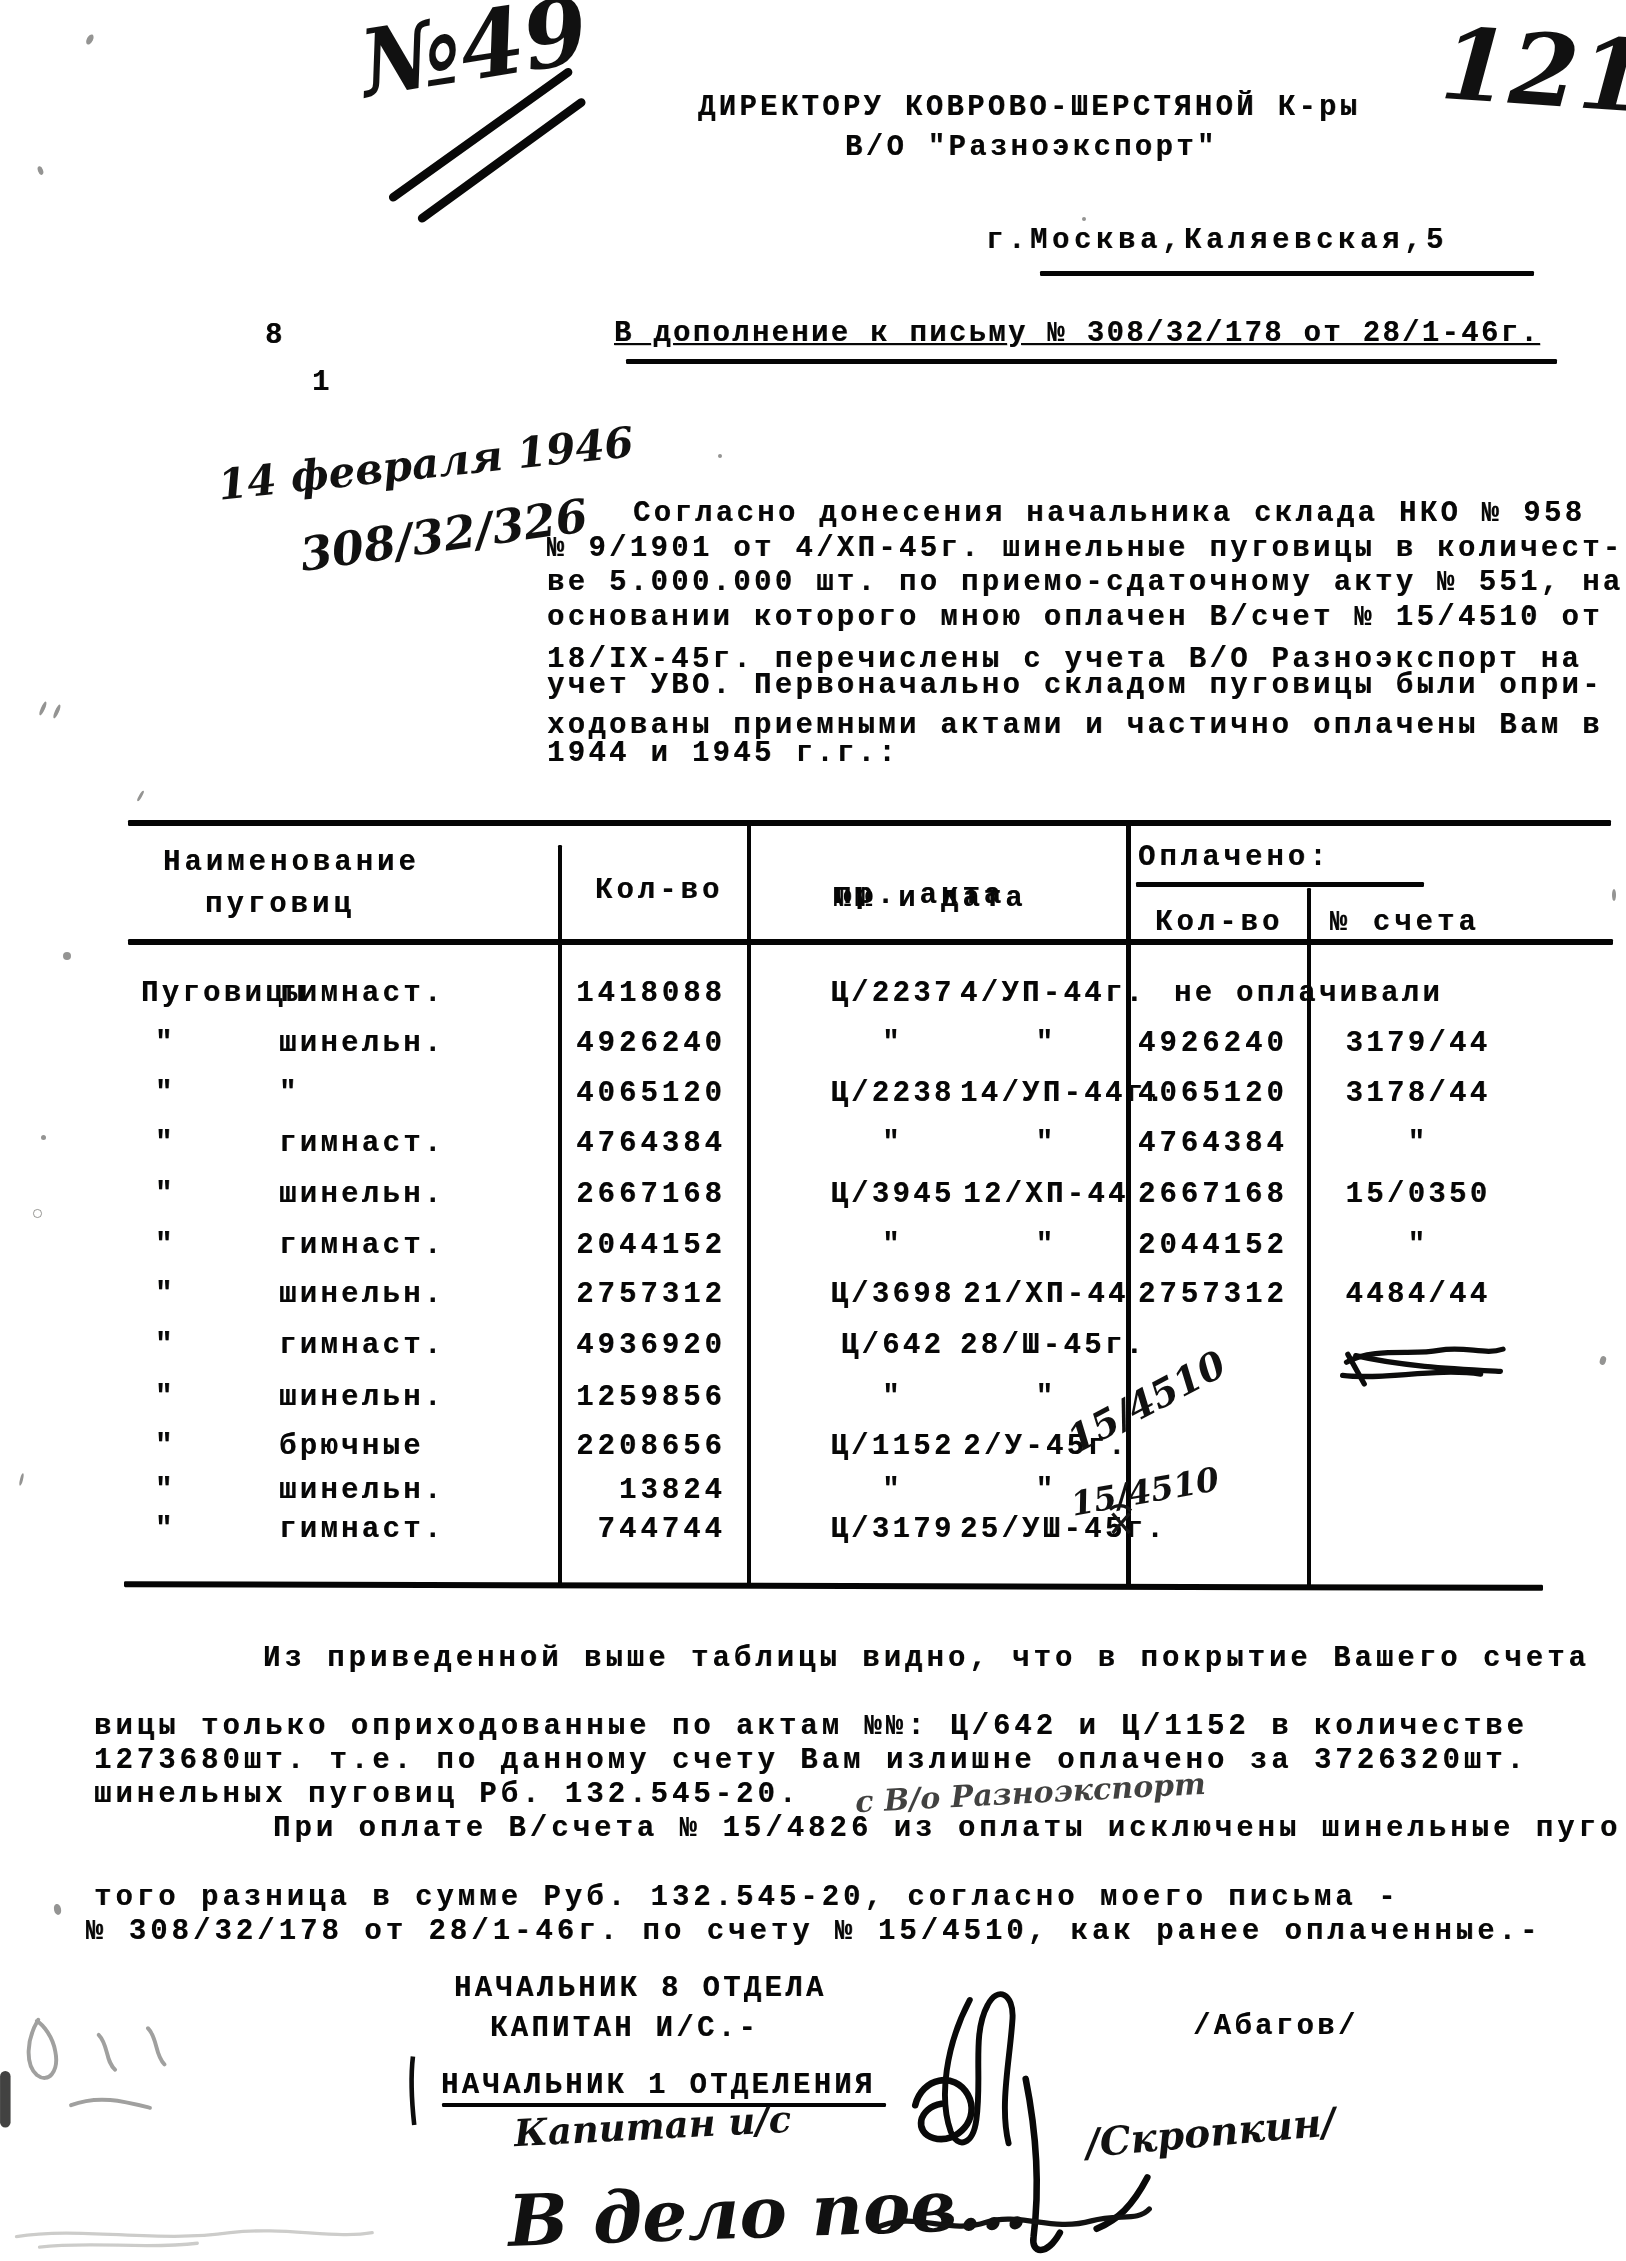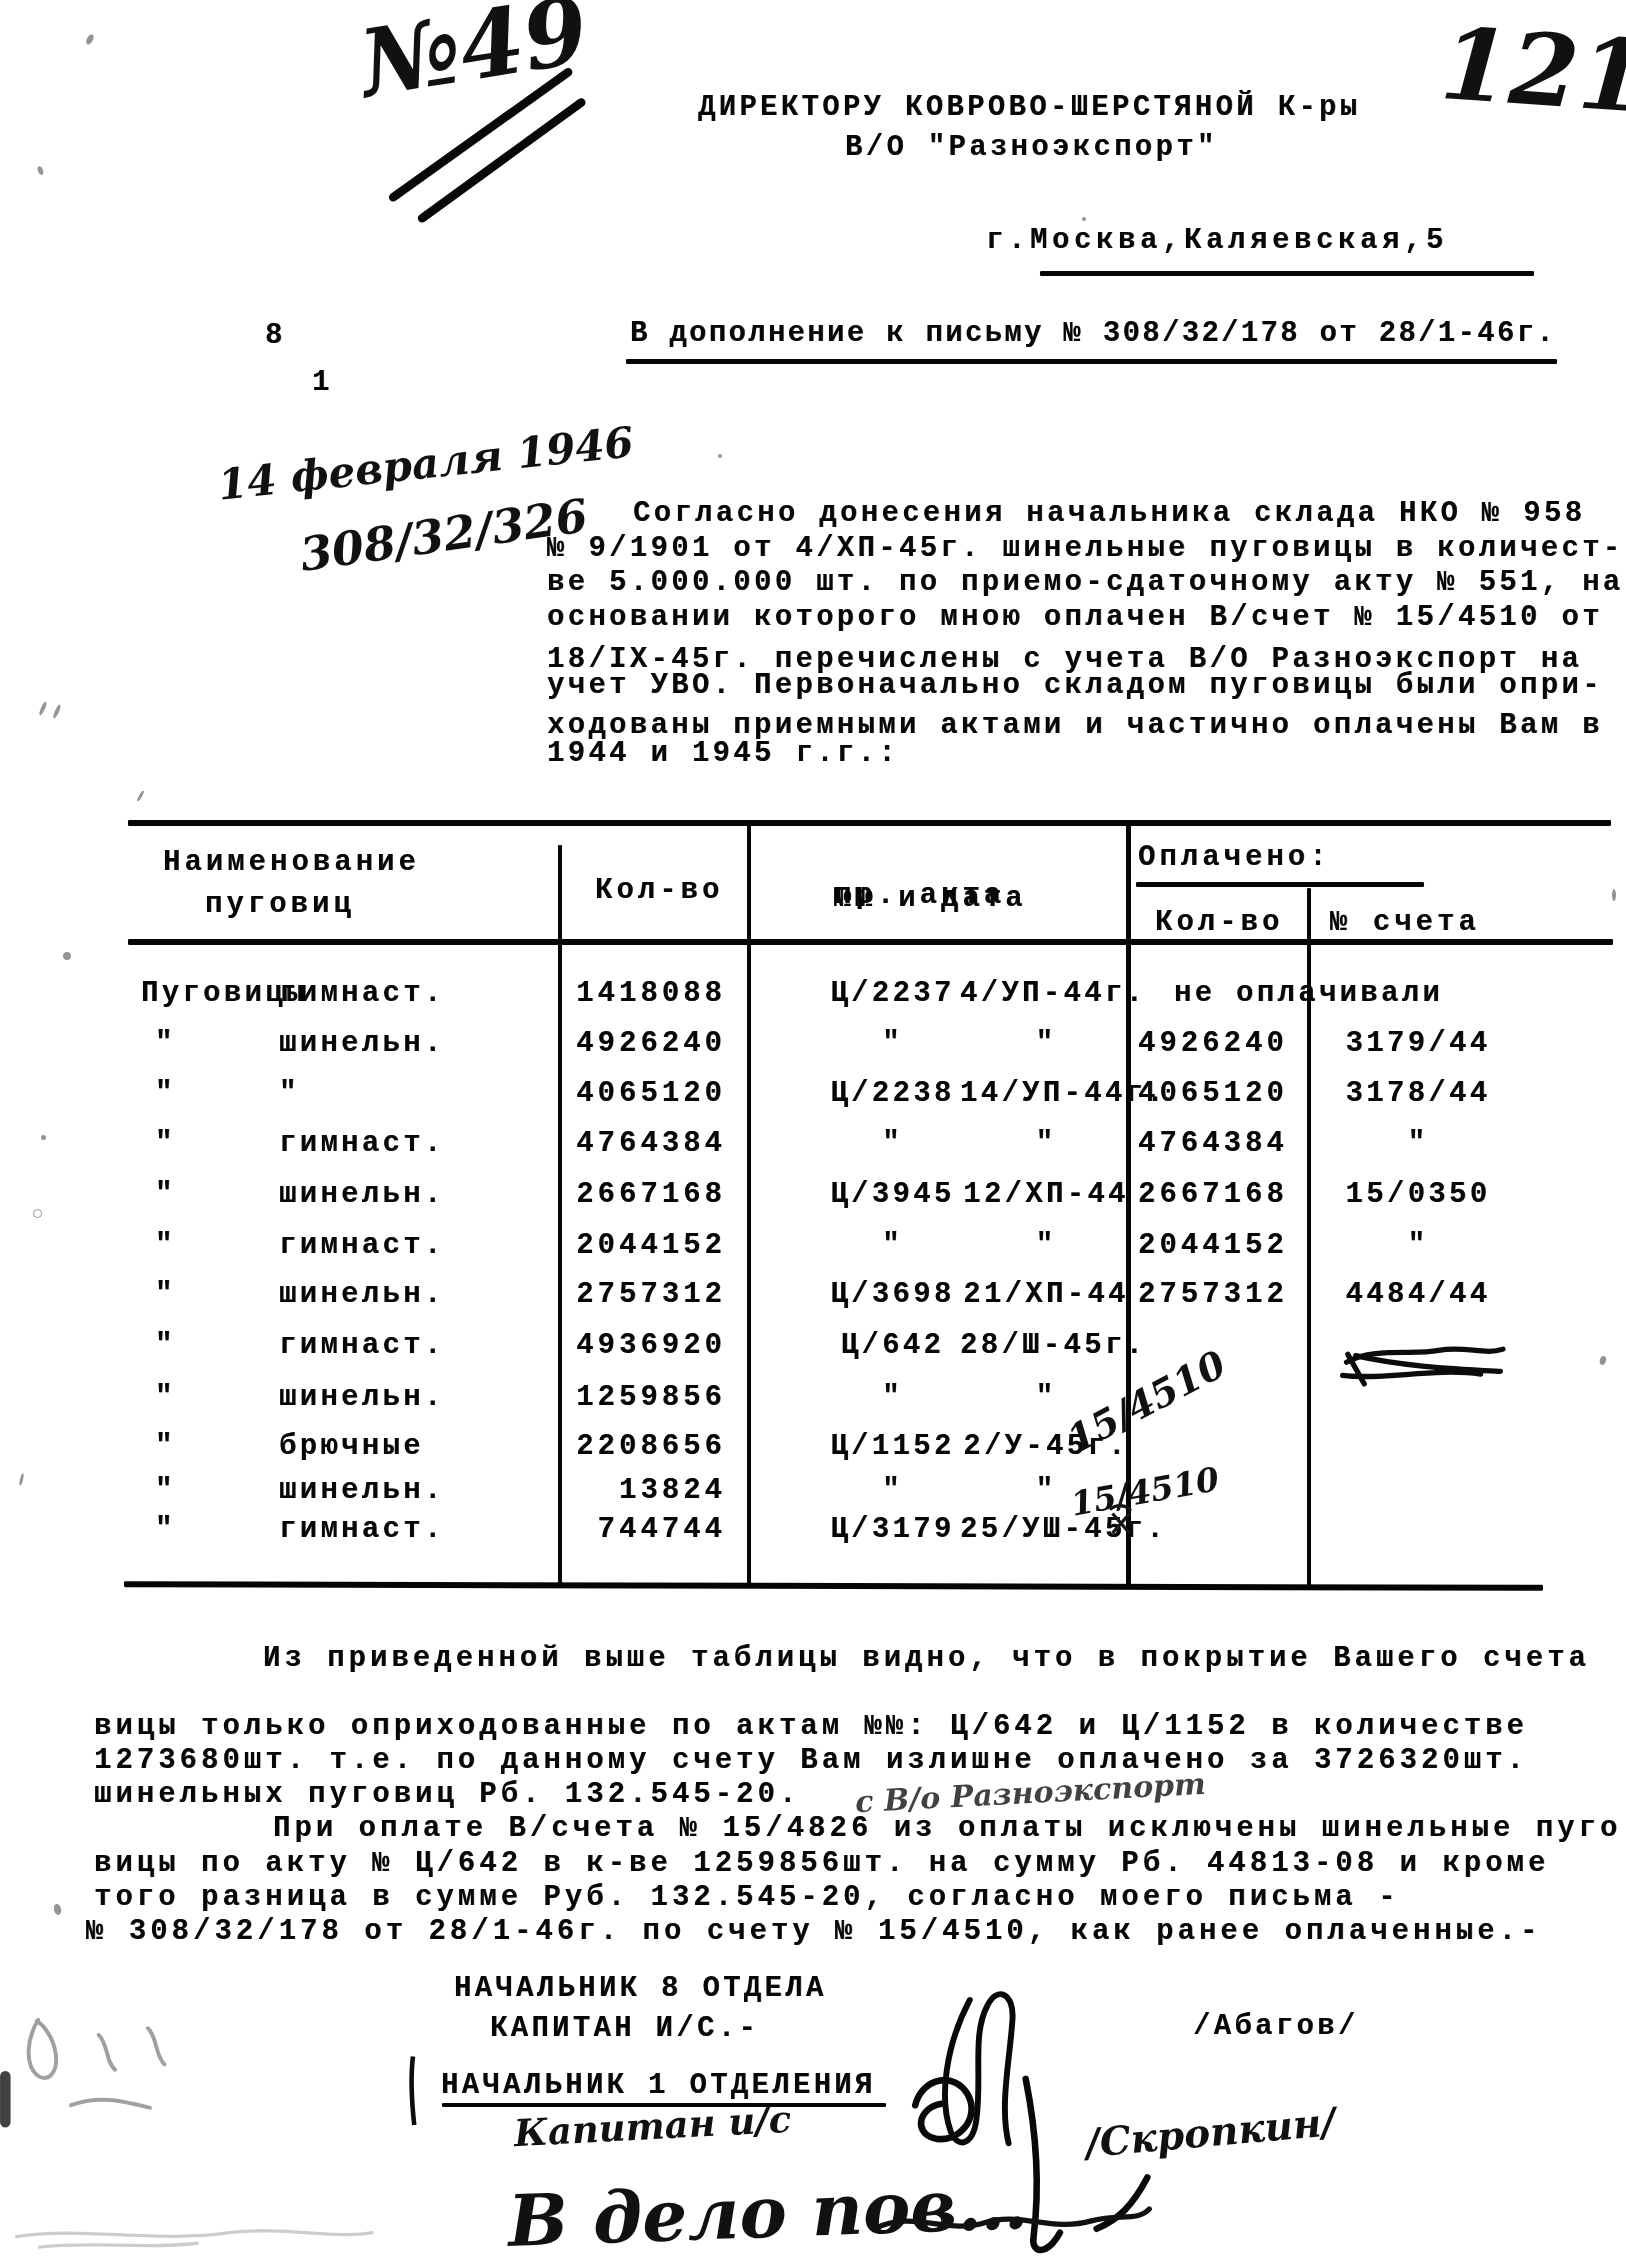--- a/index.html
+++ b/index.html
@@ -35,21 +35,21 @@
   <div class="t" style="left:265px;top:320px;">8</div>
   <div class="t" style="left:312px;top:367px;">1</div>
 
   <div class="hw" style="left:217px;top:439px;font-size:42px;transform:rotate(-6deg);">14 февраля 1946</div>
   <div class="hw" style="left:299px;top:508px;font-size:46px;transform:rotate(-8deg);">308/32/326</div>
 
   <div class="t" style="left:698px;top:92px;">ДИРЕКТОРУ КОВРОВО-ШЕРСТЯНОЙ К-ры</div>
   <div class="t" style="left:845px;top:132px;">В/О "Разноэкспорт"</div>
   <div class="t ls7" style="left:986px;top:225px;">г.Москва,Каляевская,5</div>
   <div class="rule" style="left:1040px;top:271px;width:494px;height:5.3px;"></div>
-  <div class="t ls3" style="left:630px;top:318px;">В дополнение к письму № 308/32/178 от 28/1-46г.</div>
+  <div class="t ls3" style="left:614px;top:318px;text-decoration:underline;">В дополнение к письму № 308/32/178 от 28/1-46г.</div>
   <div class="rule" style="left:626px;top:359px;width:931px;height:5.3px;"></div>
 
   <div class="t" style="left:633px;top:498px;">Согласно донесения начальника склада НКО № 958</div>
   <div class="t" style="left:547px;top:533px;">№ 9/1901 от 4/ХП-45г. шинельные пуговицы в количест-</div>
   <div class="t" style="left:547px;top:567px;">ве 5.000.000 шт. по приемо-сдаточному акту № 551, на</div>
   <div class="t" style="left:547px;top:602px;">основании которого мною оплачен В/счет № 15/4510 от</div>
   <div class="t" style="left:547px;top:644px;">18/IХ-45г. перечислены с учета В/О Разноэкспорт на</div>
   <div class="t" style="left:547px;top:670px;">учет УВО. Первоначально складом пуговицы были опри-</div>
   <div class="t" style="left:547px;top:704px;margin-top:6px;">ходованы приемными актами и частично оплачены Вам в</div>
   <div class="t" style="left:547px;top:738px;">1944 и 1945 г.г.:</div>
@@ -173,21 +173,20 @@
   <div class="hw" style="left:1060px;top:1379px;font-size:38px;transform:rotate(-28deg);">15/4510</div>
   <div class="hw" style="left:1070px;top:1472px;font-size:33px;transform:rotate(-10deg);">15/4510</div>
 
   <div class="t ls6" style="left:263px;top:1643px;">Из приведенной выше таблицы видно, что в покрытие Вашего счета</div>
   <div class="t ls6" style="left:94px;top:1711px;">вицы только оприходованные по актам №№: Ц/642 и Ц/1152 в количестве</div>
   <div class="t ls6" style="left:94px;top:1745px;">1273680шт. т.е. по данному счету Вам излишне оплачено за 3726320шт.</div>
   <div class="t ls6" style="left:94px;top:1779px;">шинельных пуговиц Рб. 132.545-20.</div>
   <div class="hw" style="left:855px;top:1775px;font-size:30px;opacity:.8;transform:rotate(-3deg);">с В/о Разноэкспорт</div>
 
   <div class="t ls6" style="left:273px;top:1813px;">При оплате В/счета № 15/4826 из оплаты исключены шинельные пуго-</div>
-  <div class="t ls6" style="left:94px;top:1848px;">вицы по акту № Ц/642 в к-ве 1259856шт. на сумму Рб. 44813-08 и кроме</div>
   <div class="t ls6" style="left:94px;top:1882px;">того разница в сумме Руб. 132.545-20, согласно моего письма -</div>
   <div class="t ls6" style="left:86px;top:1916px;">№ 308/32/178 от 28/1-46г. по счету № 15/4510, как ранее оплаченные.-</div>
 
   <div class="t" style="left:454px;top:1973px;">НАЧАЛЬНИК 8 ОТДЕЛА</div>
   <div class="t" style="left:490px;top:2013px;">КАПИТАН И/С.-</div>
   <div class="t" style="left:1193px;top:2011px;">/Абагов/</div>
   <div class="t" style="left:441px;top:2070px;">НАЧАЛЬНИК 1 ОТДЕЛЕНИЯ</div>
   <div class="rule" style="left:442px;top:2103px;width:444px;height:4px;"></div>
   <div class="hw" style="left:514px;top:2104px;font-size:37px;transform:rotate(-3deg);">Капитан и/с</div>
   <div class="hw" style="left:1085px;top:2109px;font-size:39px;transform:rotate(-5deg);">/Скропкин/</div>

